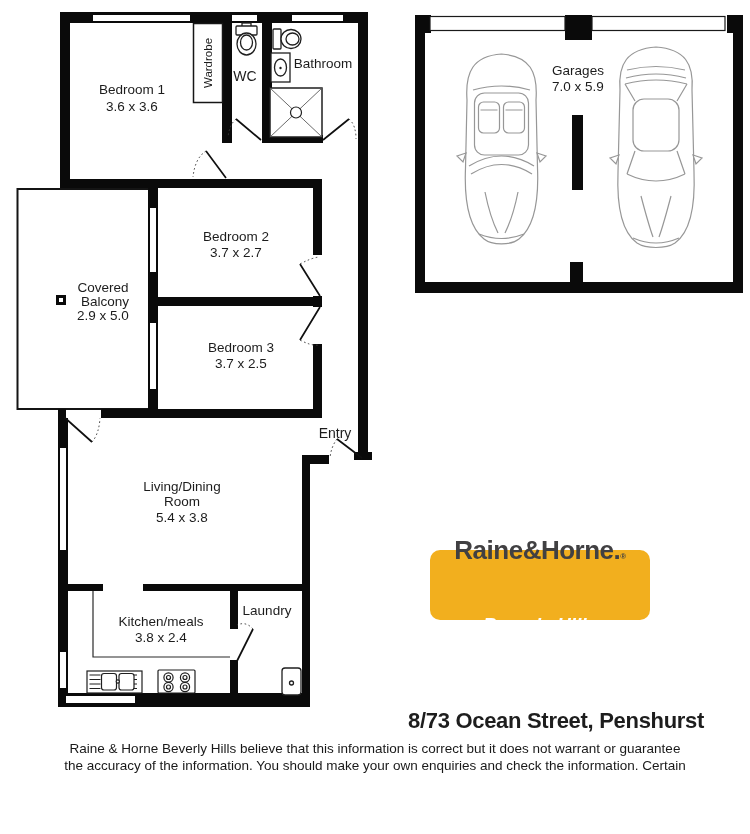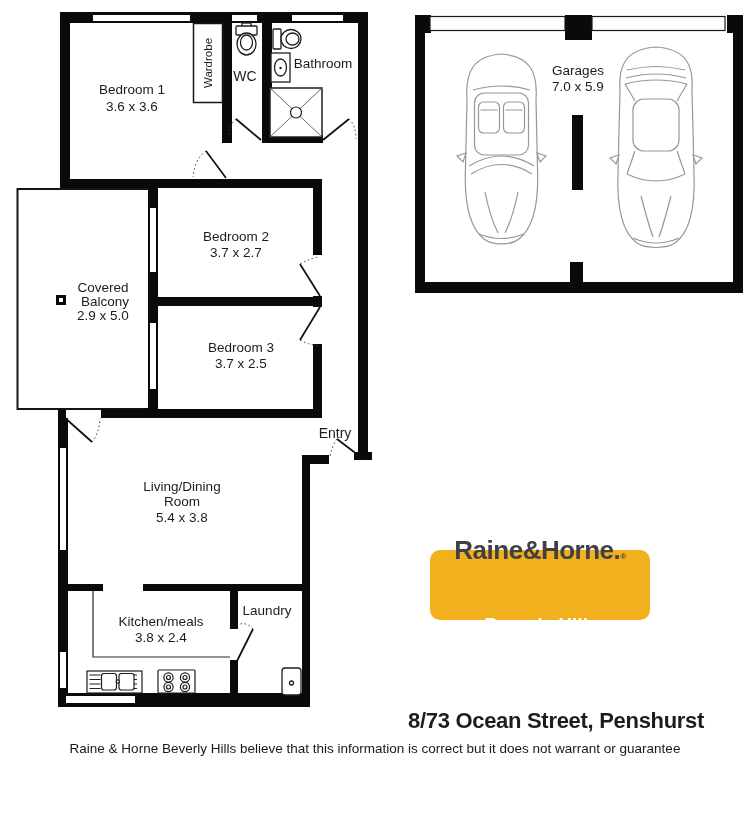--- a/index.html
+++ b/index.html
@@ -210,15 +210,16 @@
 
 <div class="logo">
   <div class="logo-brand"><span>Raine&amp;Horne.</span><sup class="logo-reg">®</sup></div>
   <div class="logo-office">Beverly Hills</div>
 </div>
 
 <div class="address">8/73 Ocean Street, Penshurst</div>
 
 <div class="disclaimer">
   <div>Raine &amp; Horne Beverly Hills believe that this information is correct but it does not warrant or guarantee</div>
+  <div>the accuracy of the information. You should make your own enquiries and check the information. Certain</div>
 </div>
 
 </div>
 
 </body></html>

